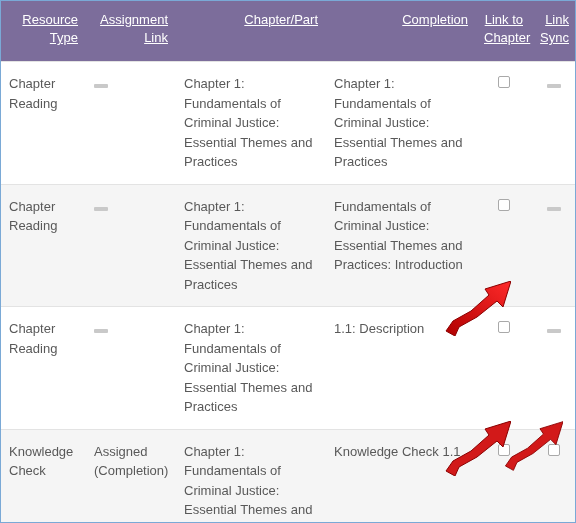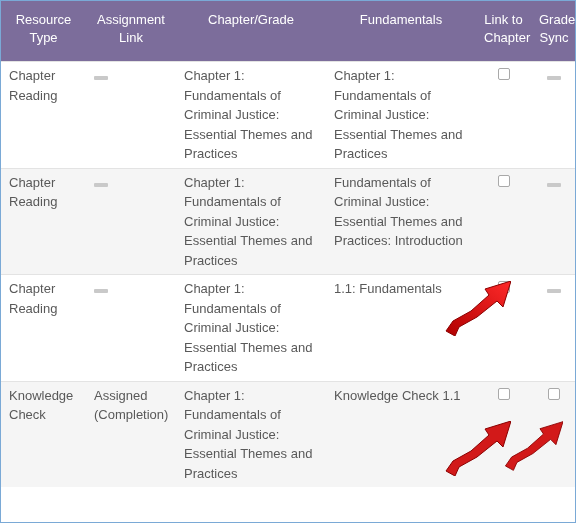--- a/index.html
+++ b/index.html
@@ -19,30 +19,31 @@
   }
   table {
     width: 100%;
     border-collapse: collapse;
     table-layout: fixed;
   }
   thead th {
     background: #7c6d9b;
     color: #fff;
     font-weight: 400;
-    text-align: center;
+    text-align: right;
     padding: 10px 8px 14px 8px;
     font-size: 13px;
     vertical-align: top;
     line-height: 1.4;
+    text-decoration: underline;
   }
   tbody tr:nth-child(odd)  td { background: #ffffff; }
   tbody tr:nth-child(even) td { background: #f5f5f5; }
   tbody td {
-    padding: 4px 8px;
+    padding: 12px 8px;
     vertical-align: top;
     line-height: 1.5;
     border-top: 1px solid #e3e3e3;
     font-size: 13px;
     color: #595959;
   }
   col.c1 { width: 85px; }
   col.c2 { width: 90px; }
   col.c3 { width: 150px; }
   col.c4 { width: 150px; }
@@ -82,24 +83,24 @@
         <col class="c2">
         <col class="c3">
         <col class="c4">
         <col class="c5">
         <col class="c6">
     </colgroup>
     <thead>
       <tr>
         <th>Resource Type</th>
         <th>Assignment Link</th>
-        <th>Chapter/Grade</th>
-        <th>Fundamentals</th>
+        <th>Chapter/Part</th>
+        <th>Completion</th>
         <th>Link to Chapter</th>
-        <th>Grade Sync</th>
+        <th>Link Sync</th>
       </tr>
     </thead>
     <tbody>
       <tr>
         <td>Chapter Reading</td>
         <td><span class="dash"></span></td>
         <td>Chapter 1: Fundamentals of Criminal Justice: Essential Themes and Practices</td>
         <td>Chapter 1: Fundamentals of Criminal Justice: Essential Themes and Practices</td>
         <td class="center"><span class="cb"></span></td>
         <td class="center"><span class="dash"></span></td>
@@ -109,21 +110,21 @@
         <td><span class="dash"></span></td>
         <td>Chapter 1: Fundamentals of Criminal Justice: Essential Themes and Practices</td>
         <td>Fundamentals of Criminal Justice: Essential Themes and Practices: Introduction</td>
         <td class="center"><span class="cb"></span></td>
         <td class="center"><span class="dash"></span></td>
       </tr>
       <tr>
         <td>Chapter Reading</td>
         <td><span class="dash"></span></td>
         <td>Chapter 1: Fundamentals of Criminal Justice: Essential Themes and Practices</td>
-        <td>1.1: Fundamentals</td>
+        <td>1.1: Description</td>
         <td class="center"><span class="cb"></span></td>
         <td class="center"><span class="dash"></span></td>
       </tr>
       <tr>
         <td>Knowledge Check</td>
         <td>Assigned (Completion)</td>
         <td>Chapter 1: Fundamentals of Criminal Justice: Essential Themes and Practices</td>
         <td>Knowledge Check 1.1</td>
         <td class="center"><span class="cb"></span></td>
         <td class="center"><span class="cb"></span></td>

